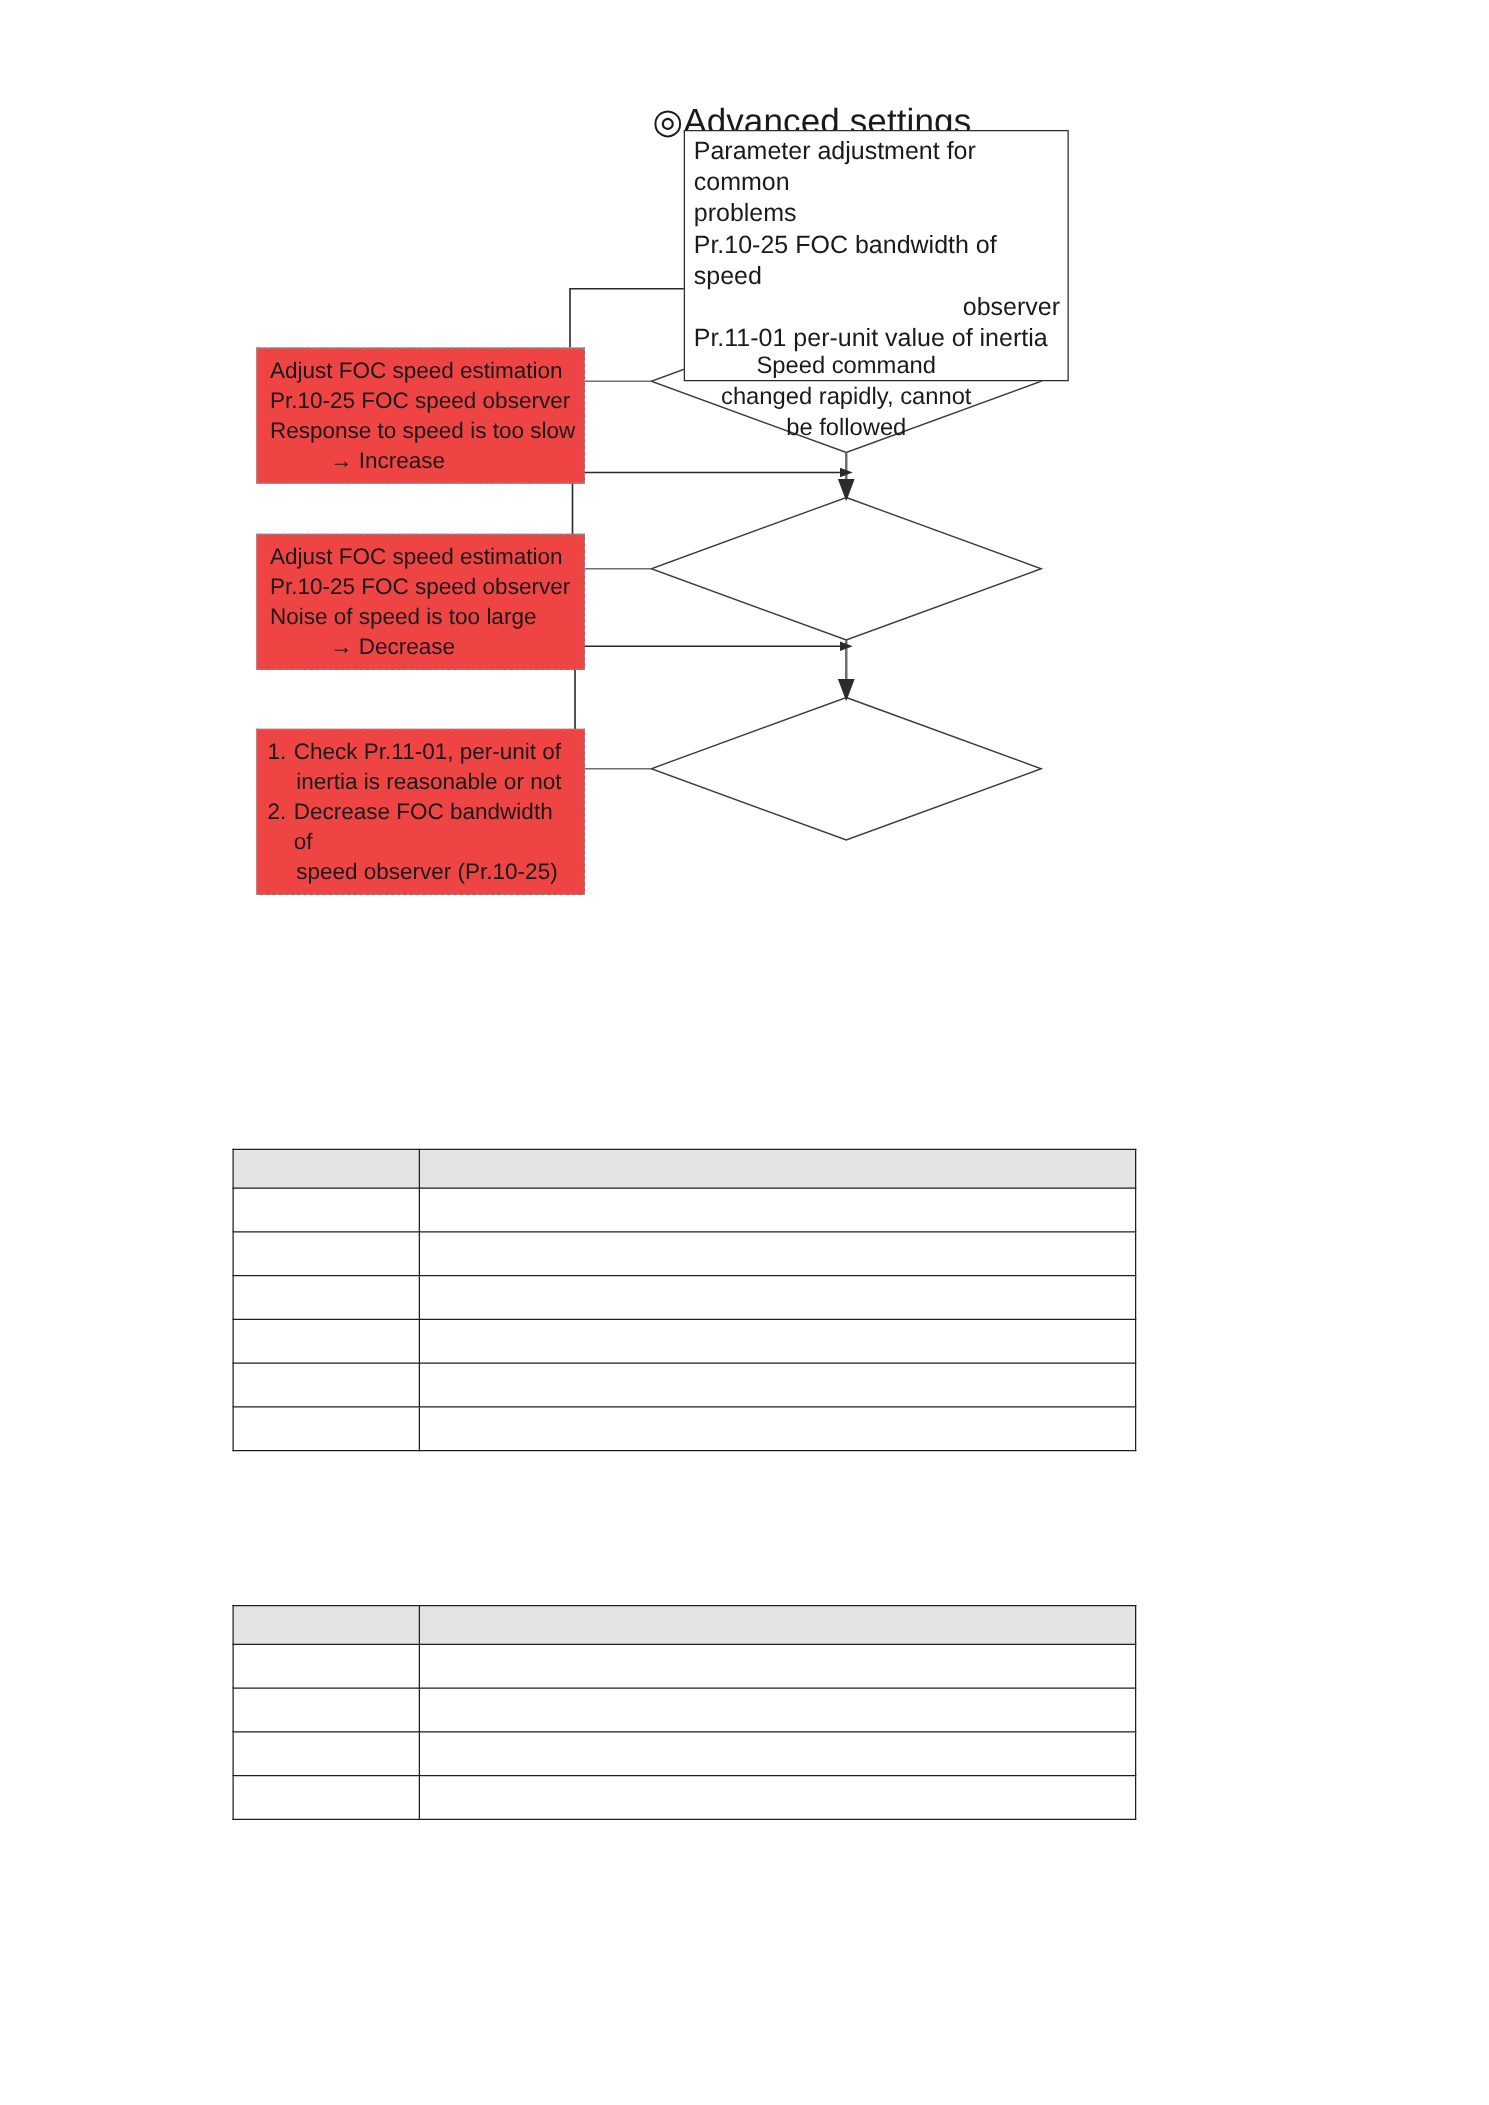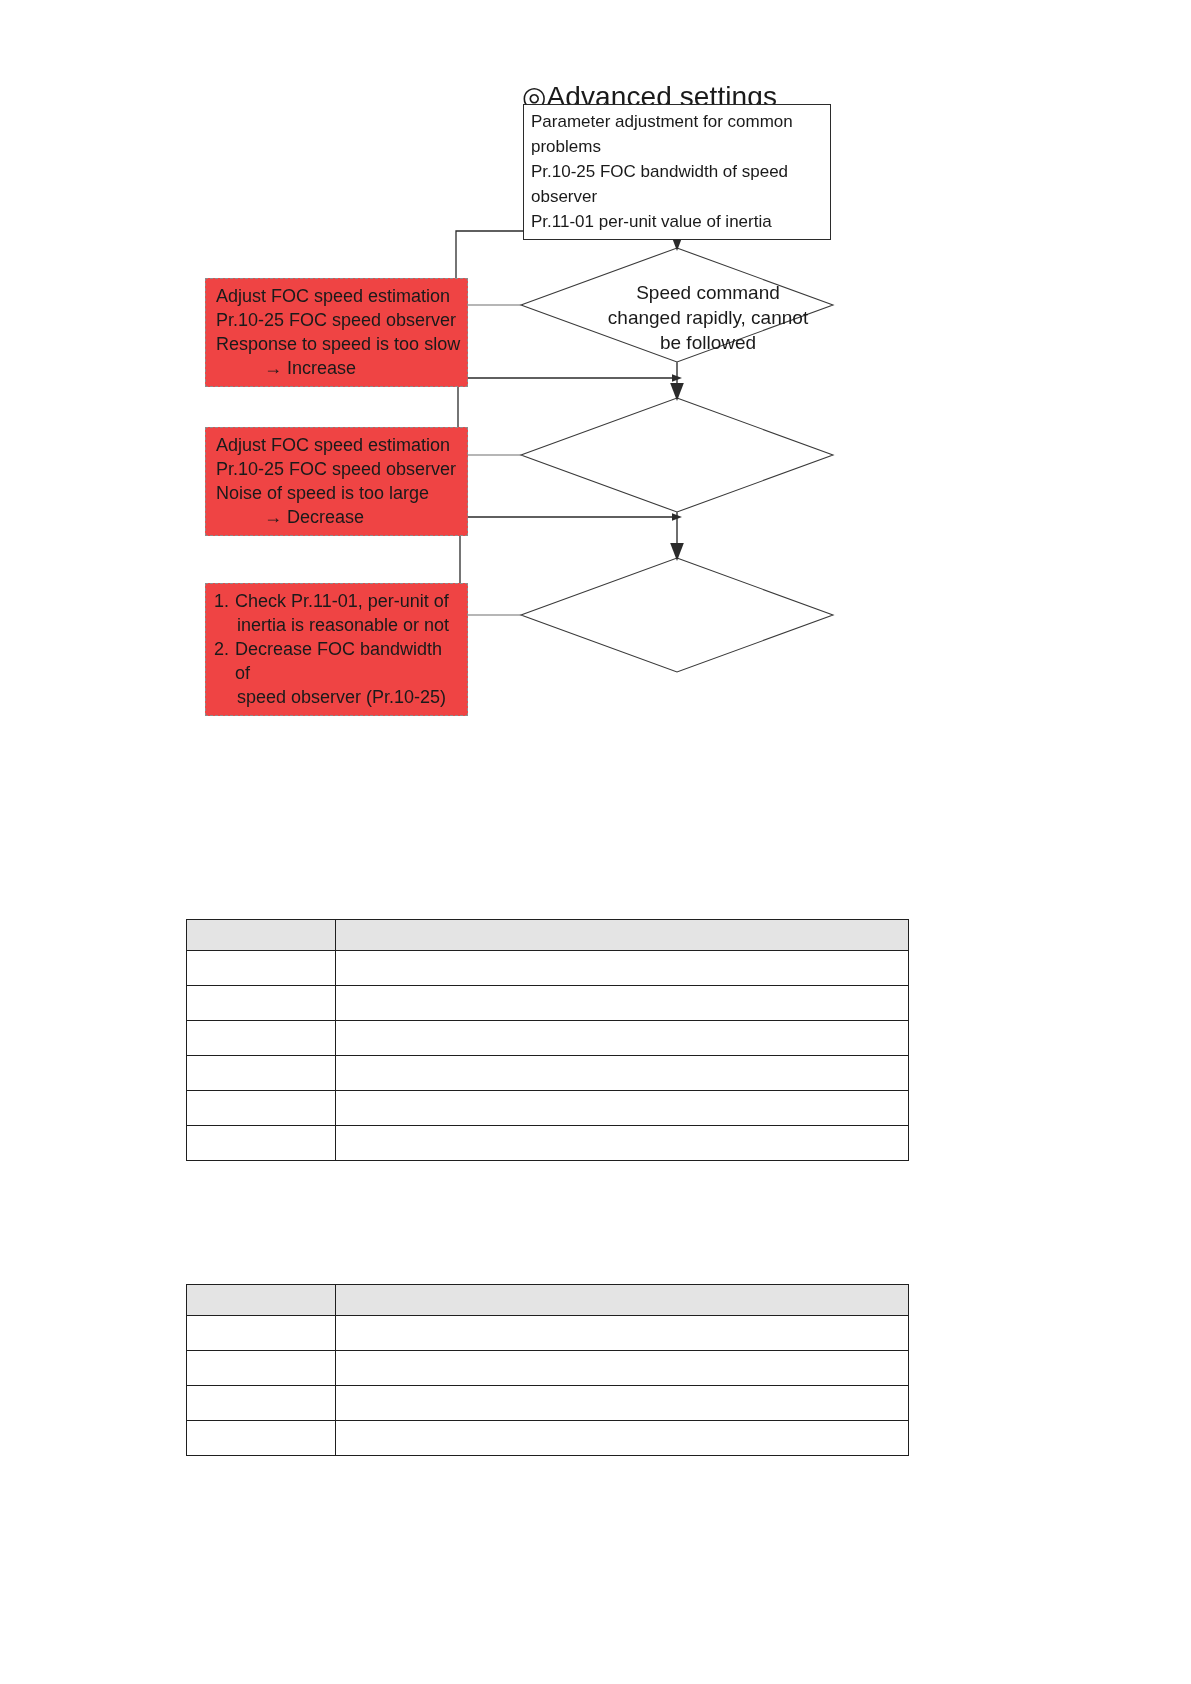--- a/index.html
+++ b/index.html
@@ -37,25 +37,26 @@
     font-size: 28px;
     letter-spacing: 0.1px;
     white-space: nowrap;
   }
 
   .solid-box {
     position: absolute;
     box-sizing: border-box;
     border: 1px solid #2b2b2b;
     background: #ffffff;
-    font-size: 17px;
+    font-size: 20px;
     line-height: 25px;
-    padding: 4px 6px 5px 7px;
-  }
-  .solid-box .ctr { text-align: left; }
+    padding: 4px 6px 20px 7px;
+    margin-left: 24px;
+  }
+  .solid-box .ctr { text-align: right; }
 
   .dashed-box {
     position: absolute;
     box-sizing: border-box;
     border: 1px dashed #8c8c8c;
     background: #ef4444;
     font-size: 18px;
     line-height: 24px;
     padding: 5px 6px 6px 10px;
   }
@@ -142,21 +143,21 @@
   <div class="heading">◎Advanced settings</div>
 
   <div class="solid-box" id="start-box" style="left:523px; top:104px; width:308px;">
     <div>Parameter adjustment for common</div>
     <div>problems</div>
     <div>Pr.10-25 FOC bandwidth of speed</div>
     <div class="ctr">observer</div>
     <div>Pr.11-01 per-unit value of inertia</div>
   </div>
 
-  <div class="diamond-text" style="left:588px; top:280px; width:240px;">
+  <div class="diamond-text" style="left:557px; top:280px; width:240px;">
     <div>Speed command</div>
     <div>changed rapidly, cannot</div>
     <div>be followed</div>
   </div>
 
 
 
   <div class="dashed-box" style="left:205px; top:278px; width:263px;">
     <div>Adjust FOC speed estimation</div>
     <div>Pr.10-25 FOC speed observer</div>

